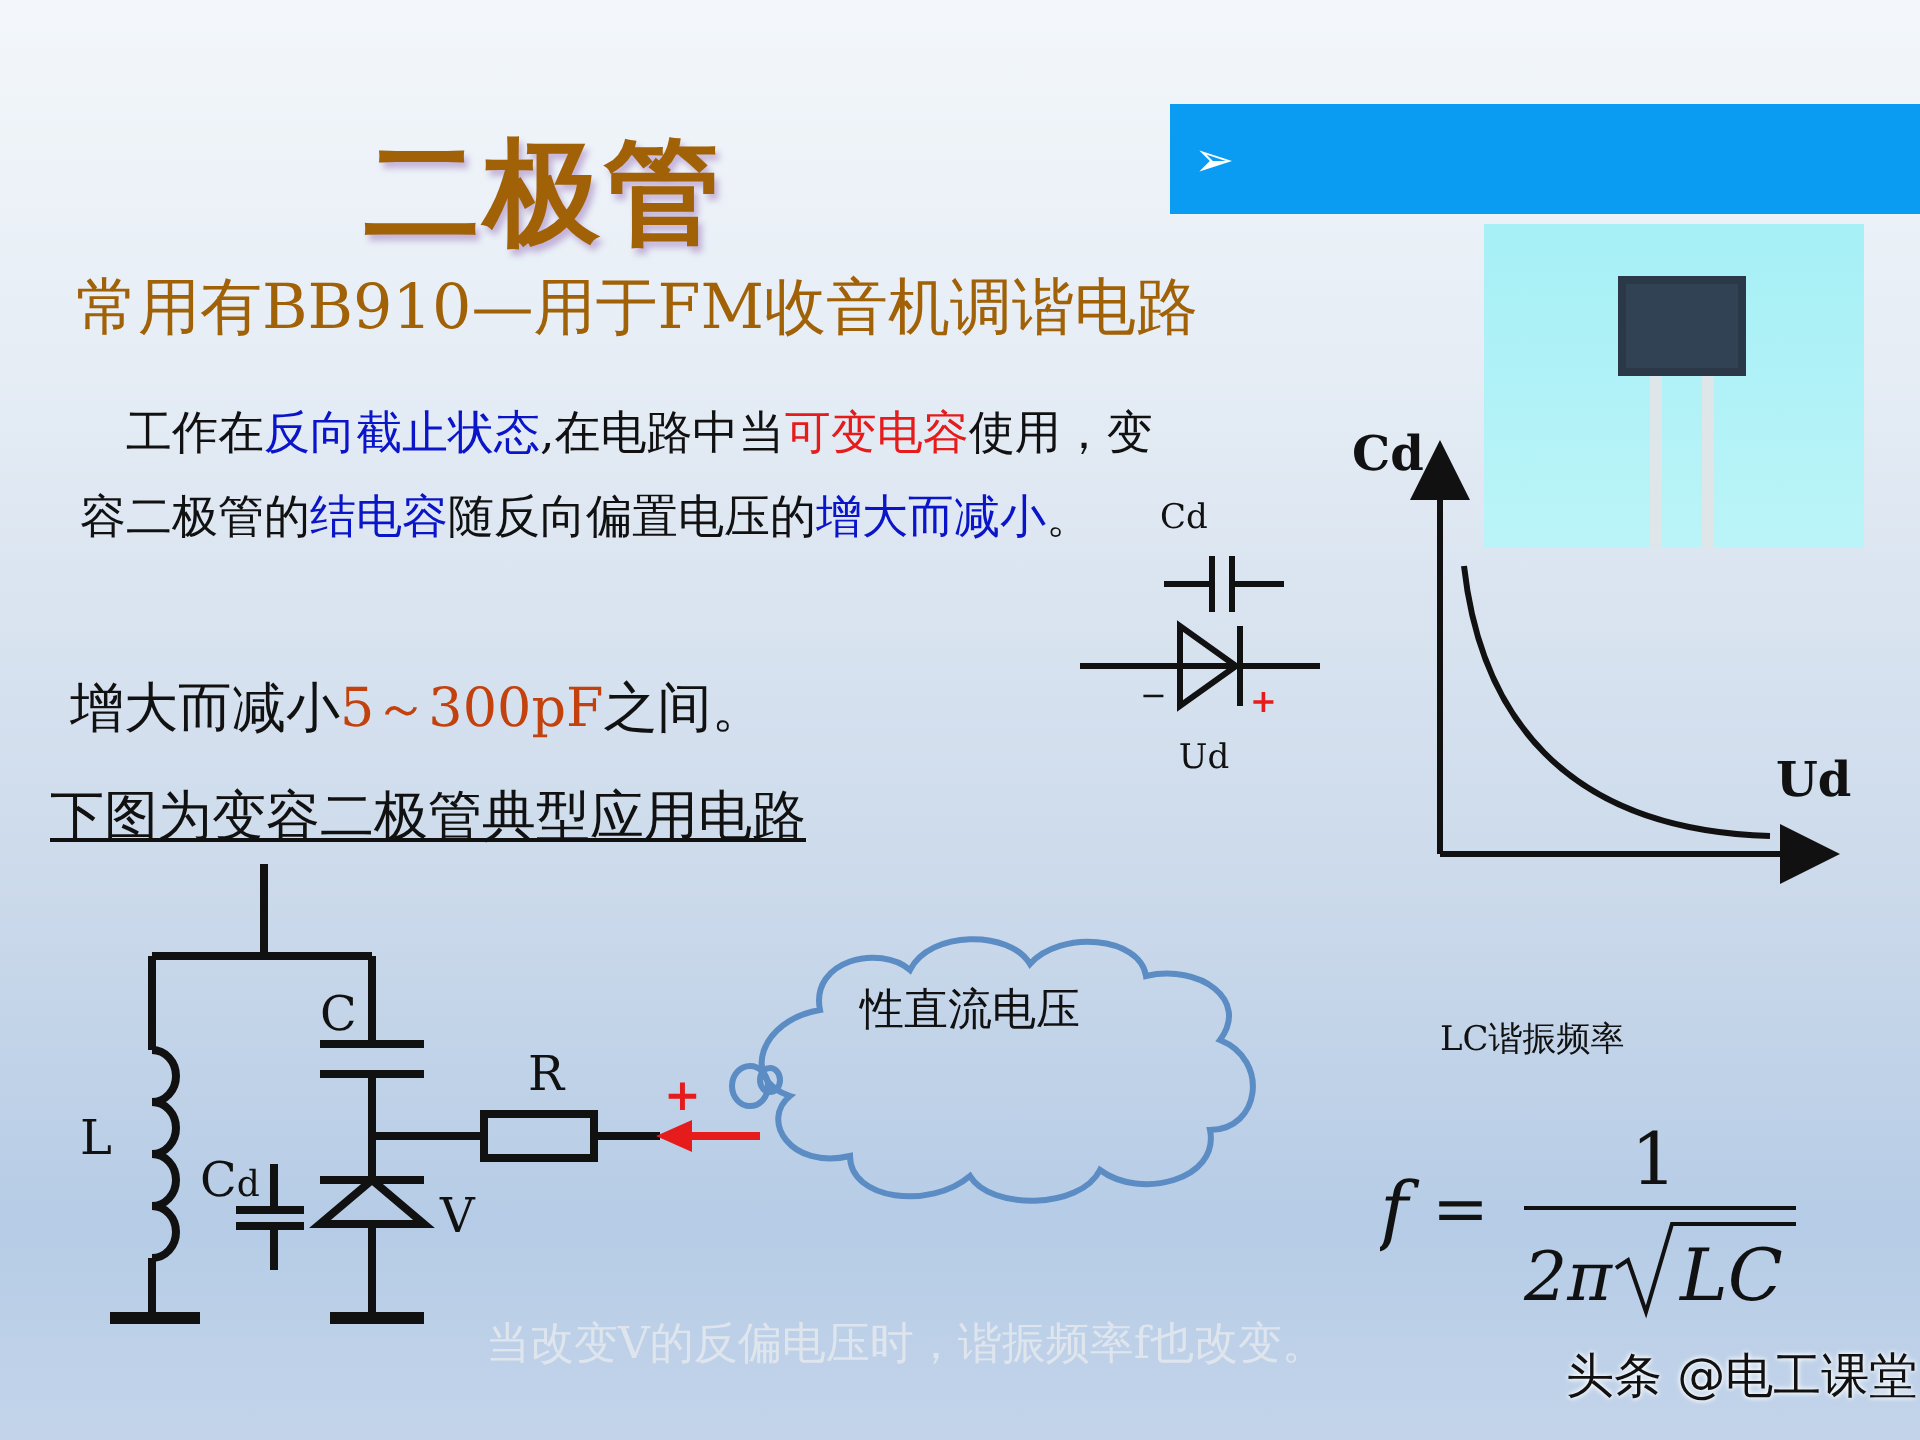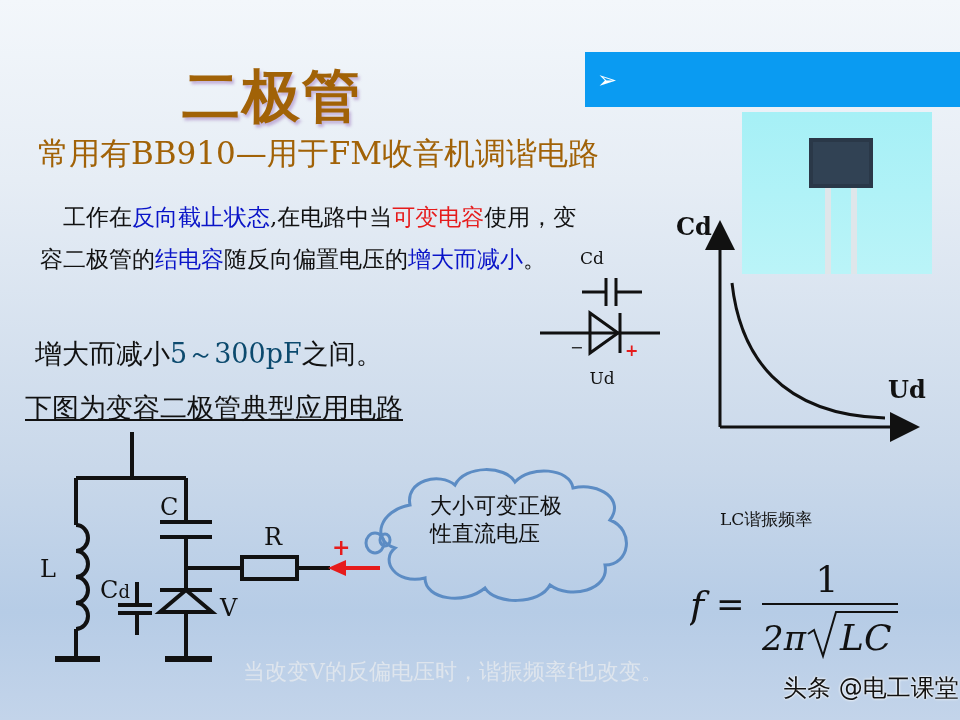--- a/index.html
+++ b/index.html
@@ -22,21 +22,21 @@
   .banner .btext { font-size: 30px; font-family: "DejaVu Sans", sans-serif; letter-spacing: 1px; }
   .subtitle {
     left: 38px; top: 133px; font-size: 31px; color: #a16207; white-space: nowrap;
     font-family: "DejaVu Serif", serif;
     text-align: center;
   }
   .para { left: 40px; top: 196px; width: 540px; font-size: 23px; line-height: 42px; color: #111; }
   .para .blue { color: #0a14c8; }
   .para .red { color: #e61b1b; }
   .line2 { left: 35px; top: 336px; font-size: 27px; color: #111; white-space: nowrap; }
-  .line2 .red { color: #0c4a6e; margin-top: 35px; }
+  .line2 .red { color: #c2410c; margin-top: 35px; }
   .line3 { left: 25px; top: 390px; font-size: 27px; color: #111; white-space: nowrap; text-decoration: underline; }
   .photo { left: 742px; top: 112px; width: 190px; height: 162px; background: linear-gradient(180deg,#a6f0f6,#baf4f8); }
   .cloud-text { left: 430px; top: 492px; font-size: 22px; line-height: 28px; color: #111; }
   .lc-label { left: 700px; top: 508px; font-size: 17px; color: #111; white-space: nowrap; margin-left: 20px; }
   .formula { left: 690px; top: 560px; width: 220px; height: 100px; font-family: "DejaVu Serif", serif; }
   .bottom-text { left: 243px; top: 657px; font-size: 22px; color: rgba(240,240,240,0.65); white-space: nowrap; }
   .watermark { left: 763px; top: 672px; font-size: 24px; color: #111; font-family: "DejaVu Sans", sans-serif; white-space: nowrap;
     text-shadow: 0 0 2px #fff, 0 0 3px #fff; margin-left: 20px; }
   svg text { font-family: "DejaVu Serif", serif; }
 </style>
@@ -138,21 +138,20 @@
 </svg>
 
 <svg class="abs" style="left:355px;top:460px" width="300" height="150">
   <g fill="none" stroke="#5c8cc4" stroke-width="3">
     <path d="M55,45 C50,20 85,12 100,25 C110,5 150,5 160,22 C175,5 215,8 218,28 C245,22 270,40 255,60 C280,70 275,105 250,105 C255,130 215,140 195,125 C185,145 140,145 130,128 C110,145 70,140 70,118 C40,125 25,100 40,88 C15,80 25,50 55,45 Z"></path>
     <ellipse cx="20" cy="83" rx="9" ry="10"></ellipse>
     <ellipse cx="30" cy="80" rx="5" ry="6"></ellipse>
   </g>
 </svg>
 <div class="abs cloud-text">
-  <div>大小可变正极</div>
   <div>性直流电压</div>
 </div>
 
 <div class="abs lc-label">LC谐振频率</div>
 
 <svg class="abs formula" width="230" height="100">
   <text x="0" y="58" font-size="38" font-style="italic" fill="#111">f</text>
   <text x="26" y="56" font-size="34" fill="#111">=</text>
   <text x="137" y="32" font-size="36" fill="#111" text-anchor="middle">1</text>
   <line x1="72" y1="44" x2="208" y2="44" stroke="#111" stroke-width="2"></line>

